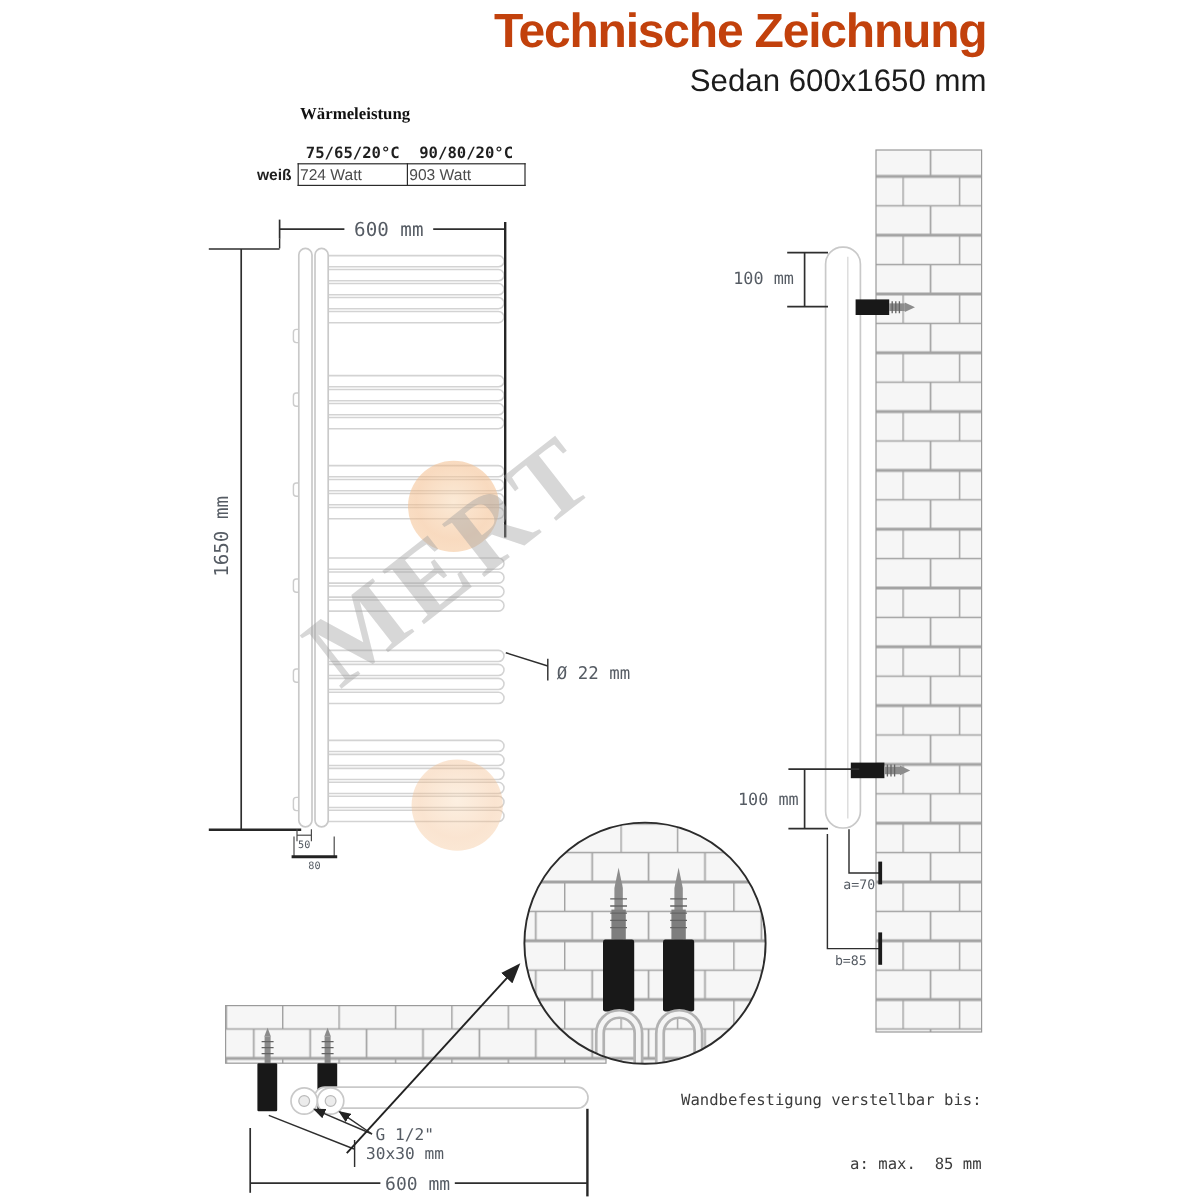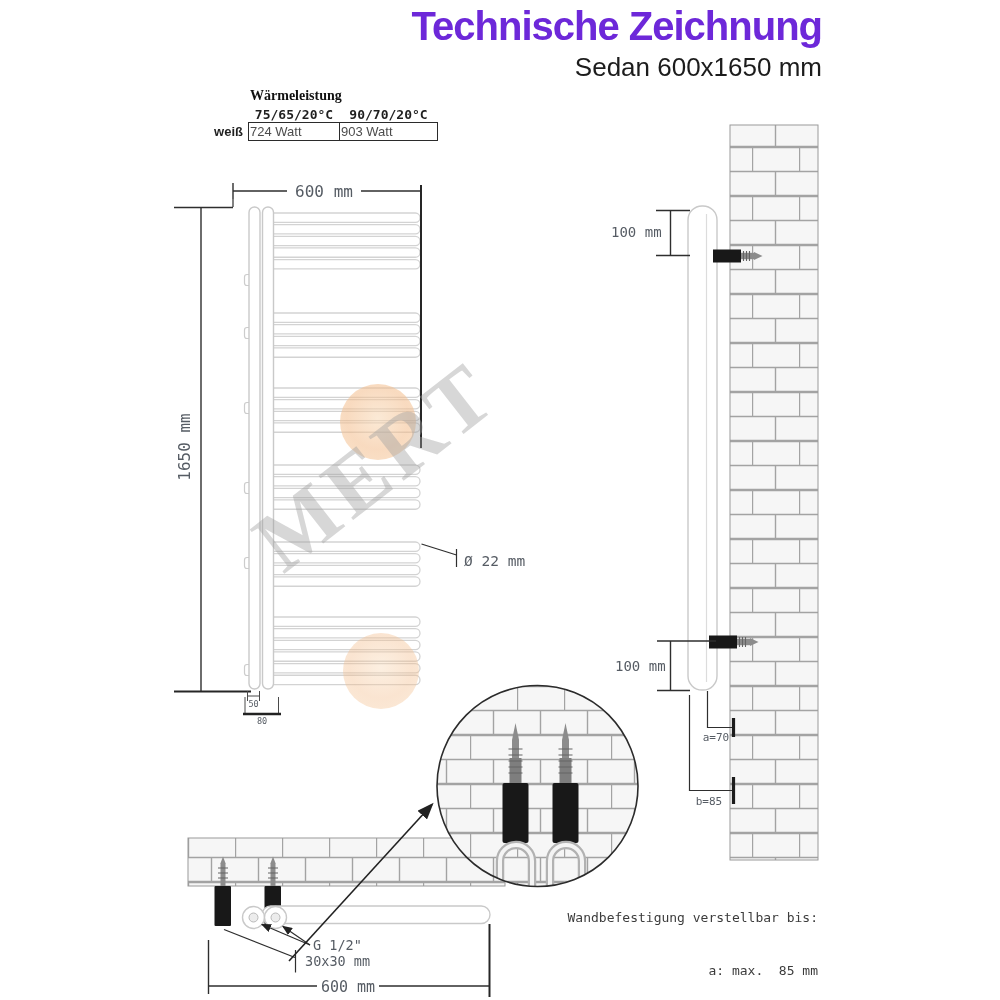--- a/index.html
+++ b/index.html
@@ -1,24 +1,24 @@
 <!DOCTYPE html>
 <html><head>
 <meta charset="utf-8">
 <style>
   html,body{margin:0;padding:0;background:#fff;}
   .page{position:relative;width:1000px;height:1000px;background:#ffffff;overflow:hidden;
         font-family:"Liberation Sans",sans-serif;}
   
   .title{position:absolute;top:4px;right:178px;font-size:40px;font-weight:bold;
-         color:#6d28d9;letter-spacing:-1px;white-space:nowrap;}
+         color:#c2410c;letter-spacing:-1px;white-space:nowrap;}
   .subtitle{position:absolute;top:52px;right:178px;font-size:26px;color:#1c1c1c;white-space:nowrap;}
   .wl{position:absolute;left:188px;top:88px;}
   .wl-title{margin-left:62px;font-size:14px;font-weight:bold;color:#111;font-family:Liberation Serif, serif;}
-  .wl table{border-collapse:collapse;margin-top:2px;}
+  .wl table{border-collapse:collapse;margin-top:16px;}
   .wl th{font-family:"DejaVu Sans Mono",monospace;font-size:13px;font-weight:bold;color:#1f1f1f;
          padding:0 4px;height:16px;text-align:center;}
   .wl td{font-family:Liberation Sans, sans-serif;font-size:13px;height:15px;}
   .wl td.lbl{font-weight:bold;color:#1f1f1f;text-align:right;padding-right:5px;width:54px;}
   .wl td.val{border:1px solid #2b2b2b;color:#4c4c4c;width:88px;}
   .wl td.val2{width:95px;}
   
   .notes{position:absolute;left:558px;top:874px;width:260px;text-align:right;
          font-family:"DejaVu Sans Mono",monospace;font-size:13px;line-height:17.5px;
          color:#3c3c3c;white-space:pre;}
@@ -261,21 +261,21 @@
   <div class="title">Technische Zeichnung</div>
   <div class="subtitle">Sedan 600x1650 mm</div>
 
   <div class="wl">
     <div class="wl-title">Wärmeleistung</div>
     <table>
       <tbody>
           <tr>
         <th></th>
         <th>75/65/20°C</th>
-        <th>90/70/20°C</th>
+        <th>90/80/20°C</th>
       </tr>
       <tr>
         <td class="lbl">weiß</td>
         <td class="val">724 Watt</td>
         <td class="val val2">903 Watt</td>
       </tr>
     </tbody>
       </table>
   </div>
 

